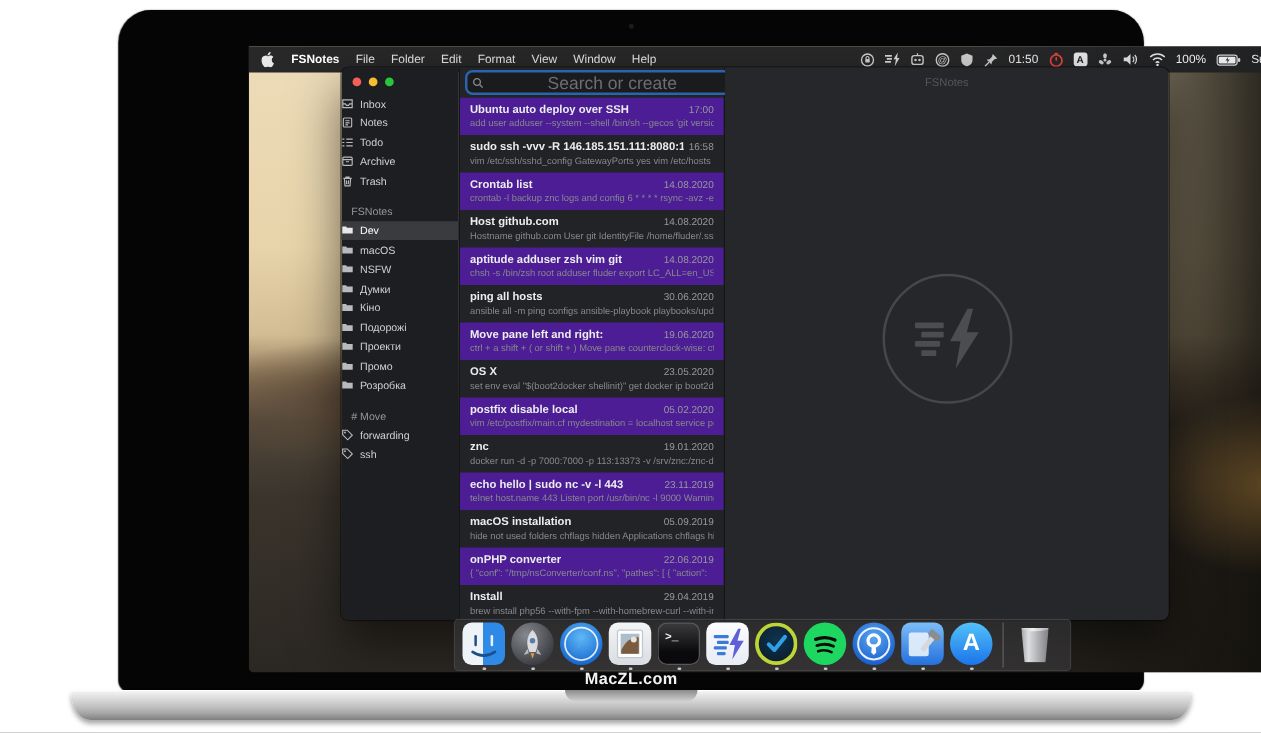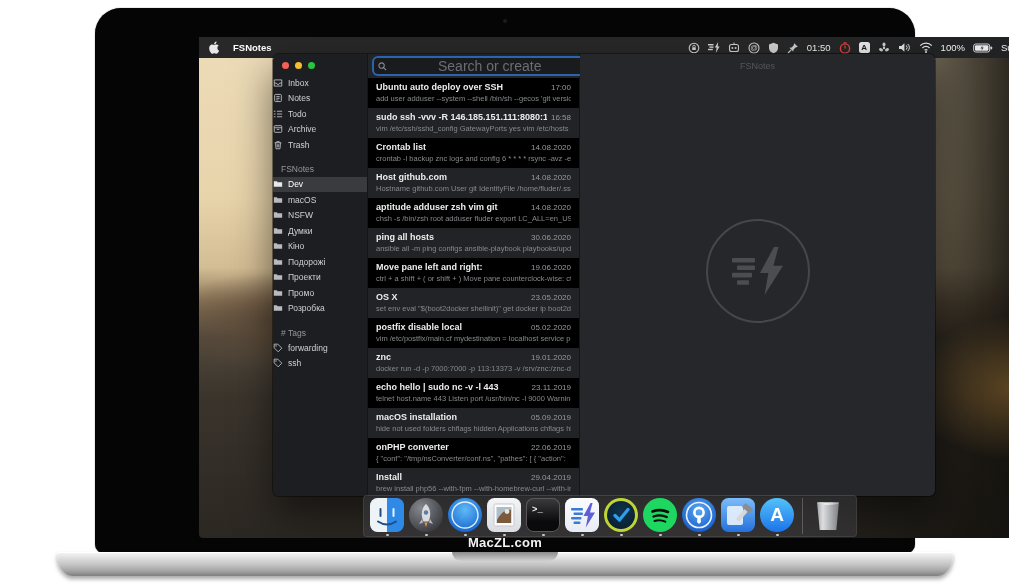--- a/index.html
+++ b/index.html
@@ -64,21 +64,21 @@
           display:flex; flex-direction:column; }
   .search-row { height:24px; display:flex; align-items:center; gap:4px; padding:0 6px; flex-shrink:0; }
   .search-box { flex:1; height:16px; display:flex; align-items:center; gap:3px; background:#1a1b1d;
                 border-radius:4px; padding:0 4px; box-shadow:0 0 0 2px rgba(43,111,197,.85); }
   .search-box input { flex:1; min-width:0; background:transparent; border:none; outline:none; color:#dcdcde;
                       font-size:14px; font-family:"Liberation Sans", sans-serif;margin-left:48px; }
   .search-box input::placeholder { color:#6d6e73; }
   .compose { width:13px; height:13px; color:#9a9b9f; display:inline-flex; }
   .rows { flex:1; overflow:hidden; }
   .note-row { height:30px; padding:3.5px 8px 0 8px; overflow:hidden; }
-  .note-row.even { background:#000000; }
+  .note-row.even { background:#4c1d95; }
   .note-row.odd  { background:#222326; }
   .nr-top { display:flex; align-items:baseline; gap:4px; }
   .nr-title { flex:1; min-width:0; font-size:9px; font-weight:bold; color:#eceded; white-space:nowrap; overflow:hidden; }
   .nr-date { font-size:8px; color:#98999d; white-space:nowrap; }
   .nr-prev { margin-top:2px; font-size:7.5px; color:#87888c; white-space:nowrap; overflow:hidden; }
 
   
   .editor { flex:1; background:#26272b; position:relative; display:flex; align-items:center; justify-content:center; }
   .ed-title { position:absolute; top:7px; left:0; right:0; text-align:center; font-size:9px; color:#55565b; }
   .logo { width:104px; height:104px; border:2px solid #46474b; border-radius:50%;
@@ -126,20 +126,30 @@
     <div class="screen">
 
       <div class="menubar">
         <div class="mb-left">
           <span class="mi">
             <svg width="11" height="13" viewBox="0 0 11 13">
                 <path fill="#e8e8ea" d="M8.4 6.9c0-1.5 1.2-2.2 1.3-2.3-.7-1-1.8-1.2-2.2-1.2-.9-.1-1.8.6-2.3.6-.5 0-1.2-.6-2-.5C2.2 3.5 1.2 4.1.7 5c-1.1 1.9-.3 4.7.8 6.2.5.8 1.1 1.6 1.9 1.6.8 0 1.1-.5 2-.5s1.2.5 2 .5 1.4-.8 1.9-1.5c.6-.9.8-1.7.8-1.8-.1 0-1.7-.6-1.7-2.6zM6.9 2.4c.4-.5.7-1.2.6-1.9-.6 0-1.4.4-1.8 1-.4.4-.7 1.1-.6 1.8.7.1 1.4-.4 1.8-.9z"></path>
               </svg>
           </span>
           <span class="mb-app">FSNotes</span>
+          <span class="mb-menus" style="display:flex;gap:13px;">
+
+          <span class="mb-menu even">File</span>
+              <span class="mb-menu odd">Folder</span>
+              <span class="mb-menu even">Edit</span>
+              <span class="mb-menu odd">Format</span>
+              <span class="mb-menu even">View</span>
+              <span class="mb-menu odd">Window</span>
+              <span class="mb-menu even">Help</span>
+            </span>
         </div>
         <div class="mb-right">
           <span class="mi">
             <svg width="12" height="12" viewBox="0 0 12 12">
                 <circle cx="6" cy="6" r="4.8" fill="none" stroke="#cfcfd2" stroke-width="1.1"></circle>
                 <rect x="4.2" y="5.2" width="3.6" height="2.8" rx="0.6" fill="#cfcfd2"></rect>
                 <path d="M4.8 5.2 V4.4 a1.2 1.2 0 0 1 2.4 0 V5.2" fill="none" stroke="#cfcfd2" stroke-width="0.9"></path>
               </svg>
           </span>
           <span class="mi">
@@ -393,21 +403,21 @@
                 <span class="ic">
                   <svg viewBox="0 0 12 10">
                     <path d="M1 1.6 h3.6 l1 1.2 H11 v5.6 H1 Z" fill="currentColor"></path>
                   </svg>
                 </span>
                 <span>Розробка</span>
               </div>
 
               <div class="sb-header odd">
 
-                <span># Tags</span>
+                <span># Move</span>
               </div>
 
               <div class="sb-item even">
                 <span class="ic">
                   <svg viewBox="0 0 12 12">
                     <path class="note-icon-stroke" d="M1.4 1.4 h4.4 l4.8 4.8 -4.4 4.4 -4.8 -4.8 Z"></path>
                     <circle cx="3.6" cy="3.6" r="0.9" fill="currentColor"></circle>
                   </svg>
                 </span>
                 <span>forwarding</span>

